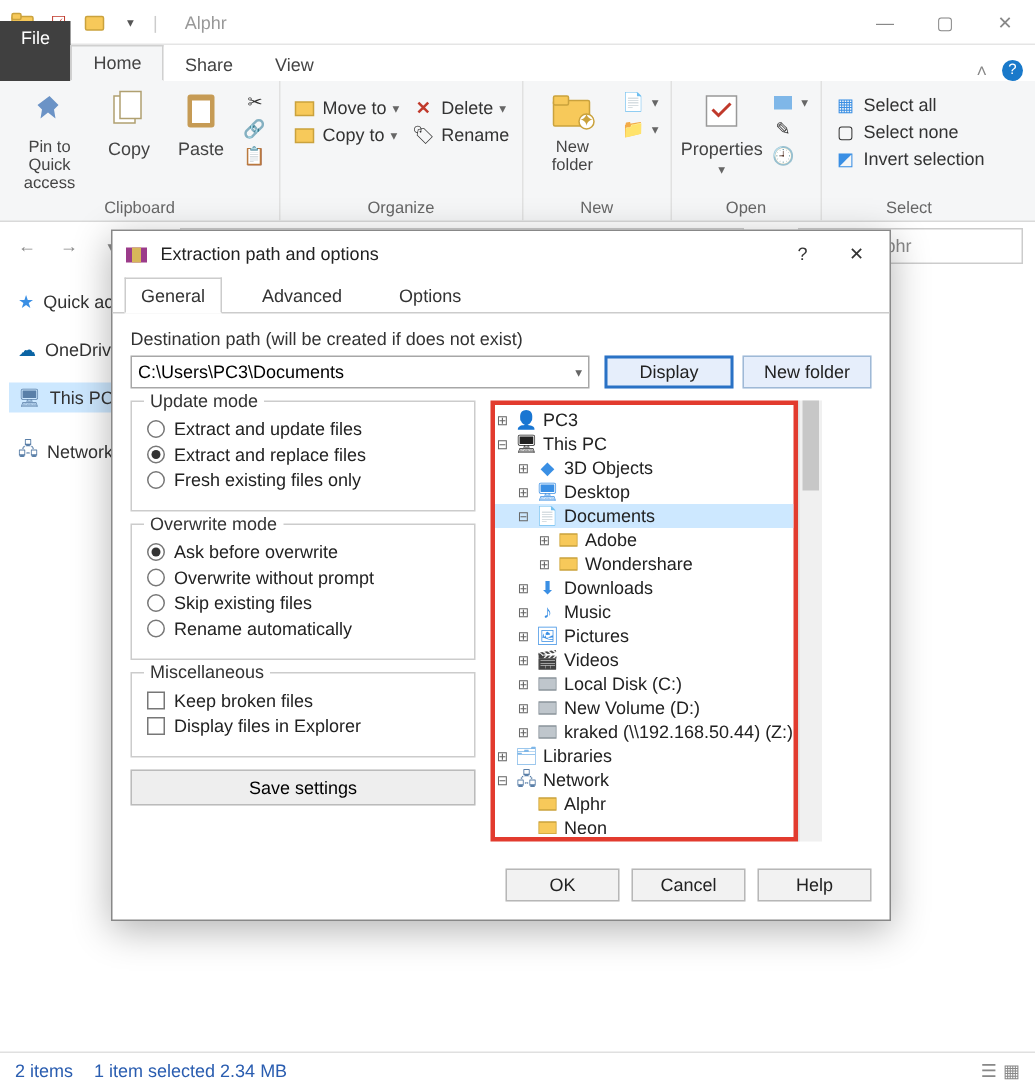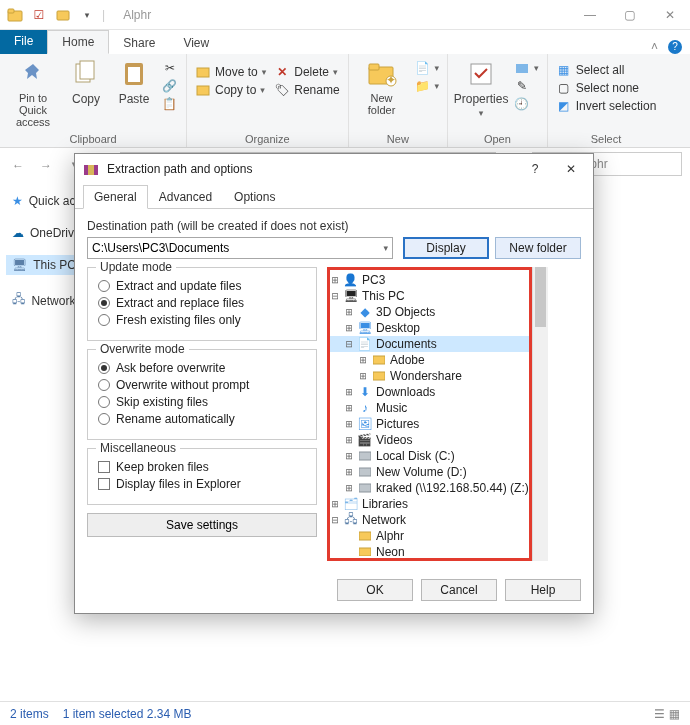--- a/index.html
+++ b/index.html
@@ -8,21 +8,21 @@
 
 .titlebar { height: 30px; display: flex; align-items: center; background: #fff; border-bottom: 1px solid #e5e5e5; }
 .titlebar .qat { display: flex; align-items: center; gap: 6px; padding: 0 6px; }
 .titlebar .qat .qat-icon { width: 18px; height: 18px; display: flex; align-items: center; justify-content: center; color: #555; }
 .titlebar .title-text { margin-left: 12px; color: #999; font-size: 12px; }
 .titlebar .winbtns { margin-left: auto; display: flex; }
 .titlebar .winbtns div { width: 40px; height: 30px; display: flex; align-items: center; justify-content: center; color: #888; }
 
 
 .ribbon-tabs { height: 24px; display: flex; align-items: flex-end; background: #fff; }
-.ribbon-tabs .file { background: #0369a1; color: #fff; padding: 4px 14px; height: 24px; }
+.ribbon-tabs .file { background: #404040; color: #fff; padding: 4px 14px; height: 40px; }
 .ribbon-tabs .tab { padding: 4px 14px; color: #444; }
 .ribbon-tabs .tab.active { border: 1px solid #d0d0d0; border-bottom: 1px solid #f5f6f7; background: #f5f6f7; }
 .ribbon-tabs .tab-right { margin-left: auto; display: flex; align-items: center; padding-right: 8px; gap: 10px; color: #6aa7d7; }
 .helpq { display:inline-block; width:14px; height:14px; border-radius:50%; background:#1979ca; color:#fff; text-align:center; line-height:14px; font-size:10px; }
 
 
 .ribbon { height: 94px; background: #f5f6f7; border-bottom: 1px solid #d9d9d9; display: flex; }
 .group { border-right: 1px solid #e1e1e1; padding: 4px 8px 2px 8px; display: flex; flex-direction: column; }
 .group-body { flex: 1; display: flex; gap: 8px; align-items: flex-start; }
 .group-label { text-align: center; font-size: 11px; color: #666; padding-top: 2px; }
@@ -47,21 +47,21 @@
 
 .statusbar { position: absolute; bottom: 0; left: 0; right: 0; height: 24px; border-top: 1px solid #e0e0e0; display: flex; align-items: center; gap: 14px; padding: 0 10px; color: #2a5db0; font-size: 12px; }
 .statusbar .views { margin-left: auto; display:flex; gap:4px; color:#888; }
 
 
 .dialog { position: absolute; top: 153px; left: 74px; width: 520px; background: #fff; border: 1px solid #888; box-shadow: 0 6px 24px rgba(0,0,0,.3); }
 .dlg-title { height: 30px; display: flex; align-items: center; padding: 0 8px; gap: 8px; }
 .dlg-title .t { font-size: 12px; color: #222; }
 .dlg-title .spacer { flex: 1; }
 .dlg-title .q, .dlg-title .x { width: 28px; text-align: center; color: #333; }
-.dlg-tabs { display: flex; border-bottom: 1px solid #ccc; padding: 0 8px; gap: 0; }
+.dlg-tabs { display: flex; border-bottom: 1px solid #ccc; padding: 0 8px; gap: 16px; }
 .dlg-tabs .dt { padding: 4px 10px; border: 1px solid transparent; position: relative; top: 1px; color: #333; }
 .dlg-tabs .dt.active { border: 1px solid #ccc; border-bottom: 1px solid #fff; background: #fff; }
 .dlg-body { padding: 10px 12px; display: flex; flex-direction: column; gap: 8px; }
 .dest-row { display: flex; gap: 10px; align-items: flex-end; justify-content: space-between; }
 .dest-col { flex: 1; }
 .dest-label { margin-bottom: 4px; color: #333; }
 .dest-input { width: 100%; height: 22px; border: 1px solid #a7a7a7; padding: 0 4px; display:flex; align-items:center; }
 .dest-input .dd { margin-left:auto; color:#666; font-size:9px; }
 .btn { height: 22px; min-width: 86px; border: 1px solid #9fb9d6; background: #e6eefb; display: flex; align-items: center; justify-content: center; color: #222; }
 .btn.primary { border: 2px solid #2a72c5; }

